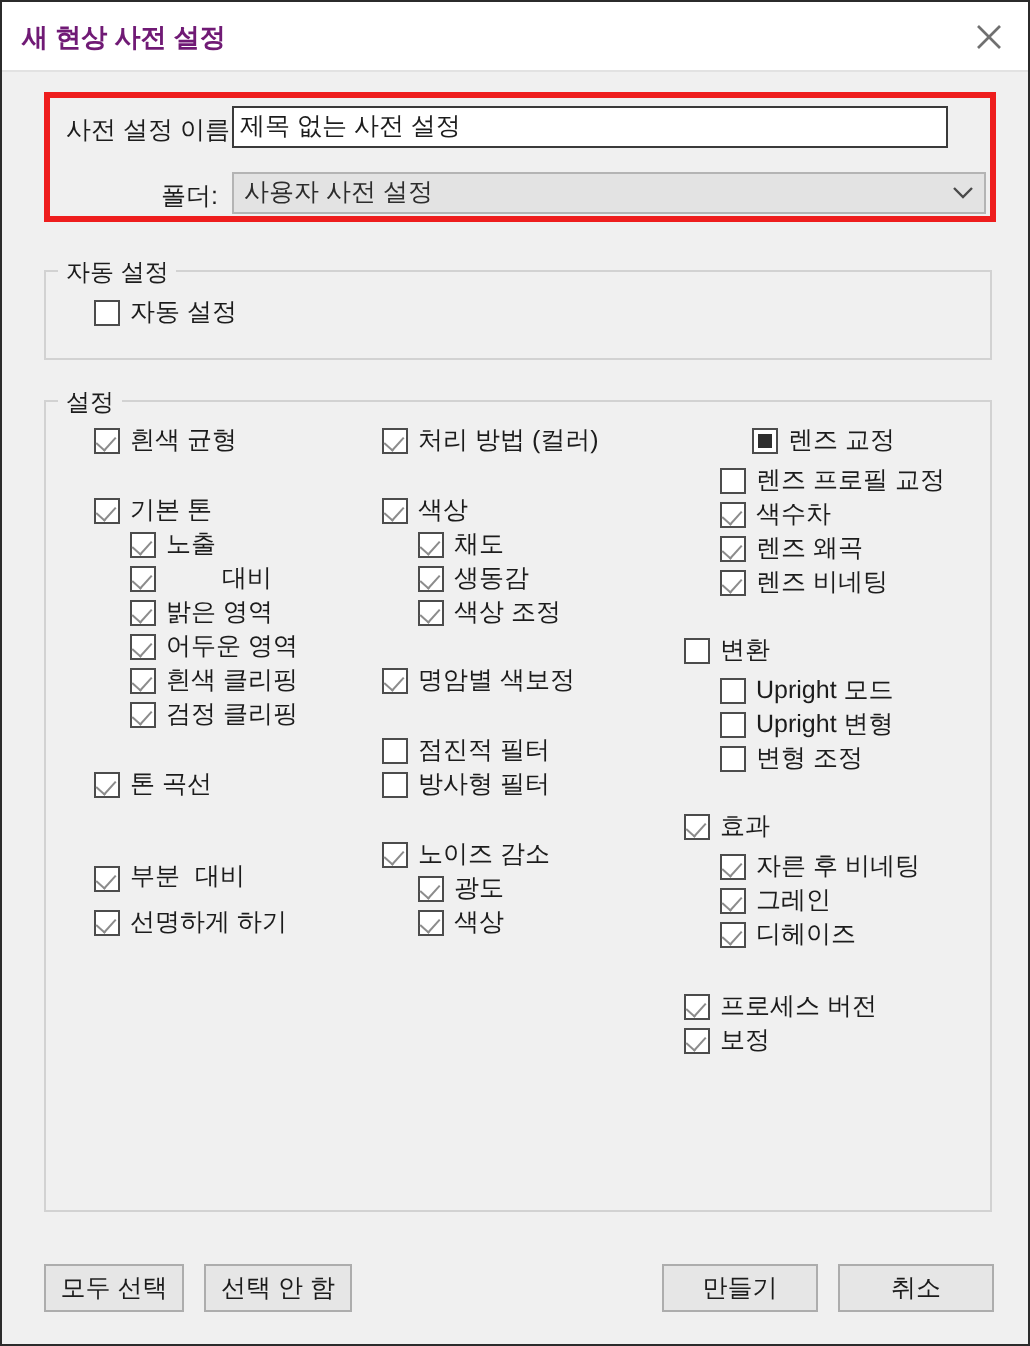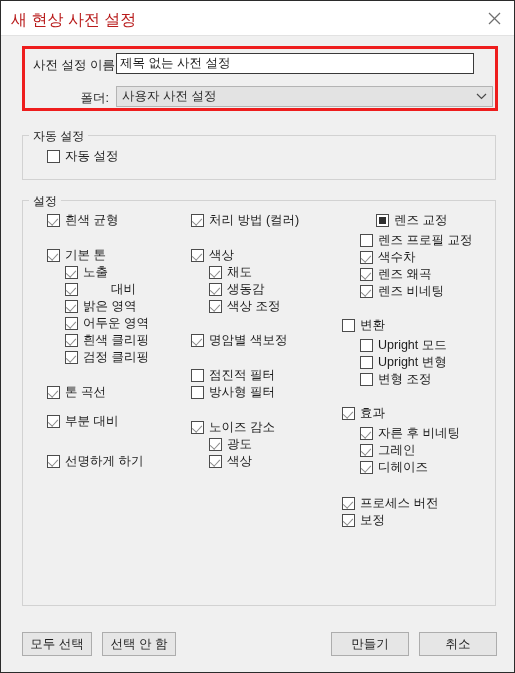--- a/index.html
+++ b/index.html
@@ -27,23 +27,24 @@
     width: 515px;
     height: 35px;
     background: #ffffff;
     border-bottom: 1px solid #e2e2e2;
     box-sizing: border-box;
   }
   .title-text {
     position: absolute;
     left: 10px;
     top: 9px;
-    font-size: 16px;
-    color: #b91c1c;
-    white-space: nowrap;
+    font-size: 13px;
+    color: #701a75;
+    white-space: nowrap;
+    font-weight: bold;
   }
   .close-btn {
     position: absolute;
     right: 0; top: 0;
     width: 44px;
     height: 34px;
     display: flex;
     align-items: center;
     justify-content: center;
     cursor: default;
@@ -260,21 +261,21 @@
         <span class="cb-label">흰색 클리핑</span>
       </div>
       <div class="cb-row" style="left: 64px; top: 348px;">
         <span class="cb checked"></span>
         <span class="cb-label">검정 클리핑</span>
       </div>
       <div class="cb-row" style="left: 46px; top: 383px;">
         <span class="cb checked"></span>
         <span class="cb-label">톤 곡선</span>
       </div>
-      <div class="cb-row" style="left: 46px; top: 412px;">
+      <div class="cb-row" style="left: 46px; top: 430px; font-family: Liberation Mono, monospace;">
         <span class="cb checked"></span>
         <span class="cb-label">부분 대비</span>
       </div>
       <div class="cb-row" style="left: 46px; top: 452px;">
         <span class="cb checked"></span>
         <span class="cb-label">선명하게 하기</span>
       </div>
       <div class="cb-row" style="left: 190px; top: 211px;">
         <span class="cb checked"></span>
         <span class="cb-label">처리 방법 (컬러)</span>

